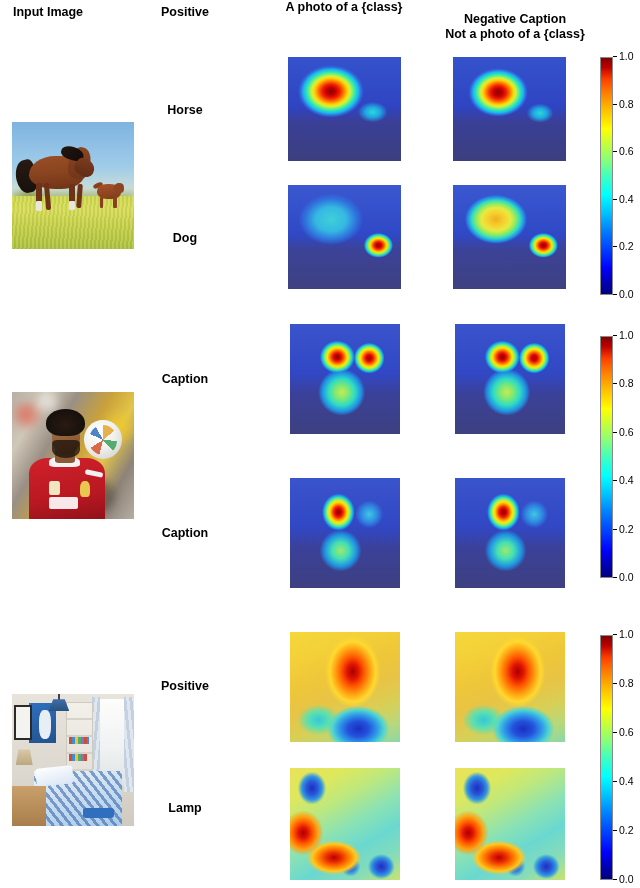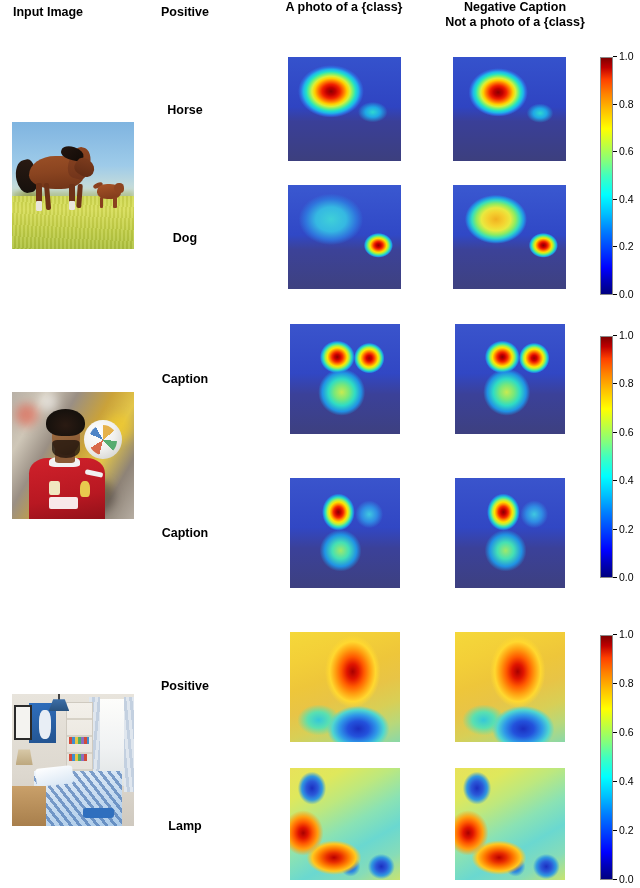--- a/index.html
+++ b/index.html
@@ -227,21 +227,21 @@
 </div>
 
 <div class="colhdr" style="left:120px;top:5px;width:130px;">
   <span class="l1">Positive</span>
 </div>
 
 <div class="colhdr" style="left:264px;top:0px;width:160px;">
   <span class="l2">A photo of a {class}</span>
 </div>
 
-<div class="colhdr" style="left:430px;top:0px;width:170px;">
+<div class="colhdr" style="left:430px;top:12px;width:170px;">
   <span class="l1">Negative Caption</span>
   <span class="l2">Not a photo of a {class}</span>
 </div>
 
 <div class="photo" style="left:12px;top:122px;width:122px;height:127px;">
   <div class="layer">
     <div class="p1-sky"></div>
     <div class="p1-hills"></div>
     <div class="p1-bush"></div>
     <div class="p1-grass"></div>
@@ -396,21 +396,21 @@
     <div class="p3-lampshade"></div>
     <div class="p3-floorlamp"></div>
     <div class="p3-bed"></div>
     <div class="p3-pillow"></div>
     <div class="p3-duvet-text"></div>
     <div class="p3-dresser"></div>
   </div>
 </div>
 
 <div class="classlabel" style="left:120px;top:679px;">Positive</div>
-<div class="classlabel" style="left:120px;top:819px;">Lamp</div>
+<div class="classlabel" style="left:120px;top:801px;">Lamp</div>
 
 <div class="heat" style="left:290px;top:632px;width:110px;height:110px;">
   <div class="layer jetbase hmE"></div>
 </div>
 <div class="heat" style="left:455px;top:632px;width:110px;height:110px;">
   <div class="layer jetbase hmE"></div>
 </div>
 
 <div class="heat" style="left:290px;top:768px;width:110px;height:112px;">
   <div class="layer jetbase hmF"></div>

